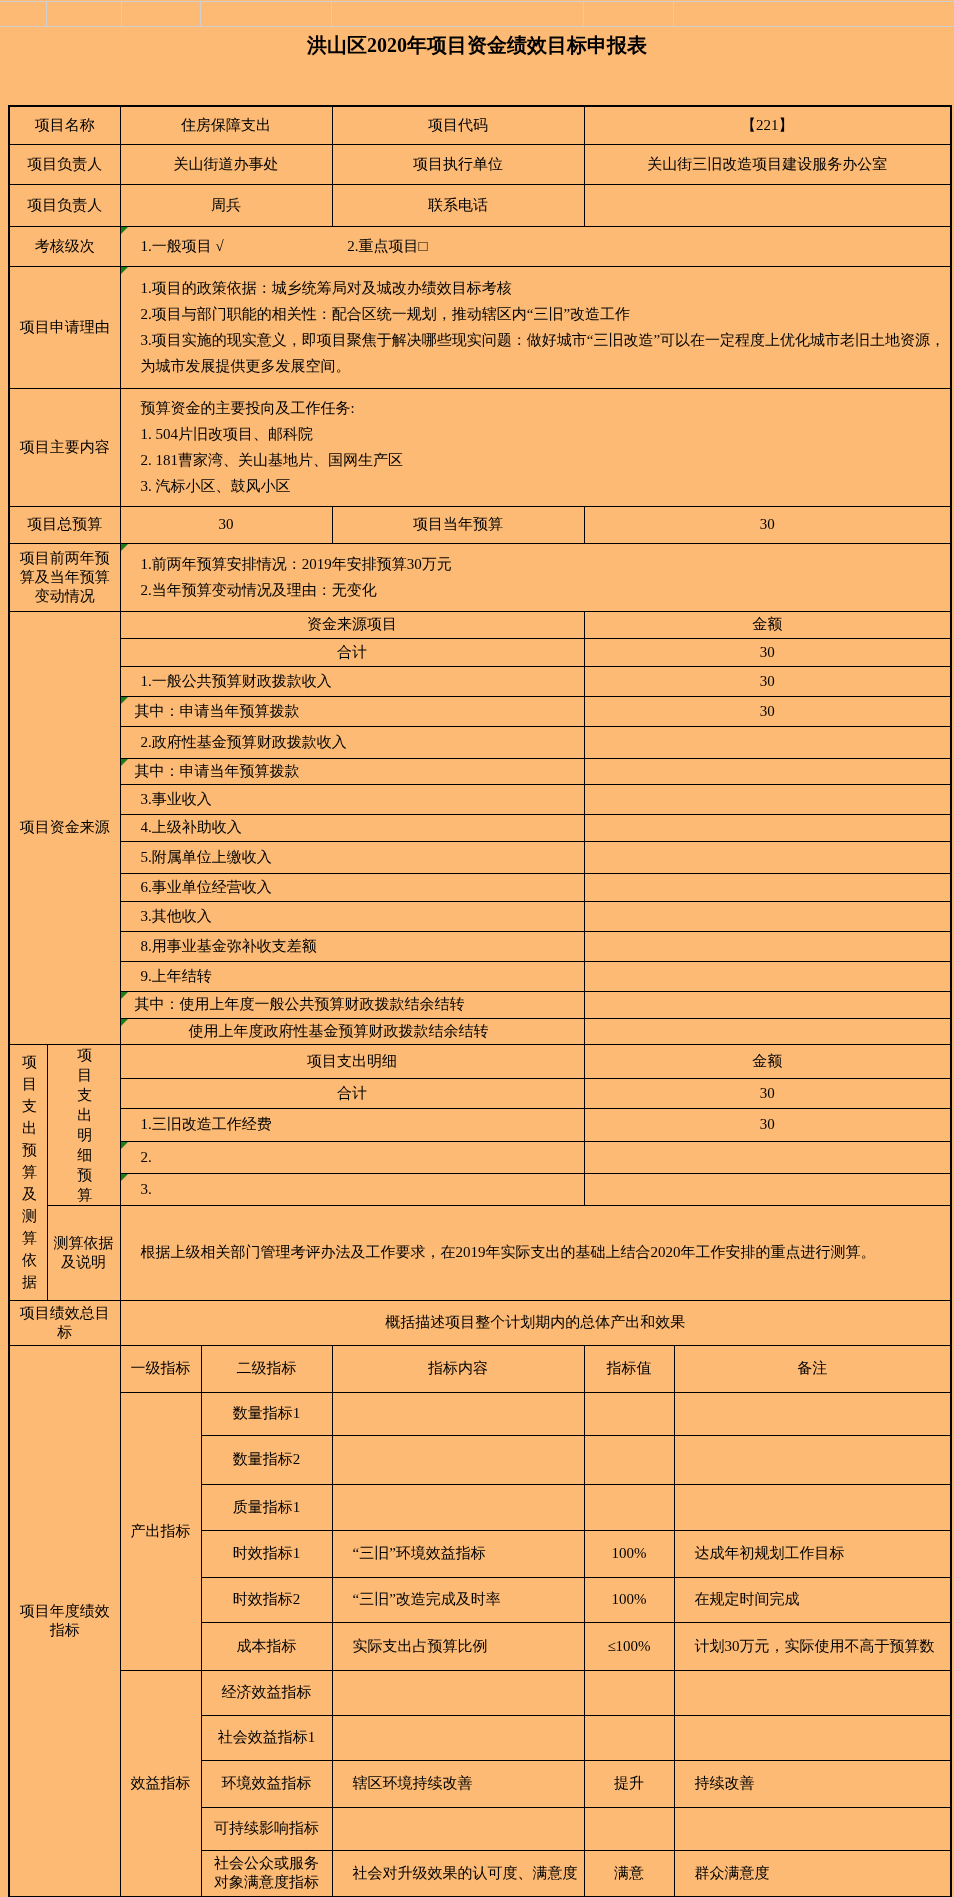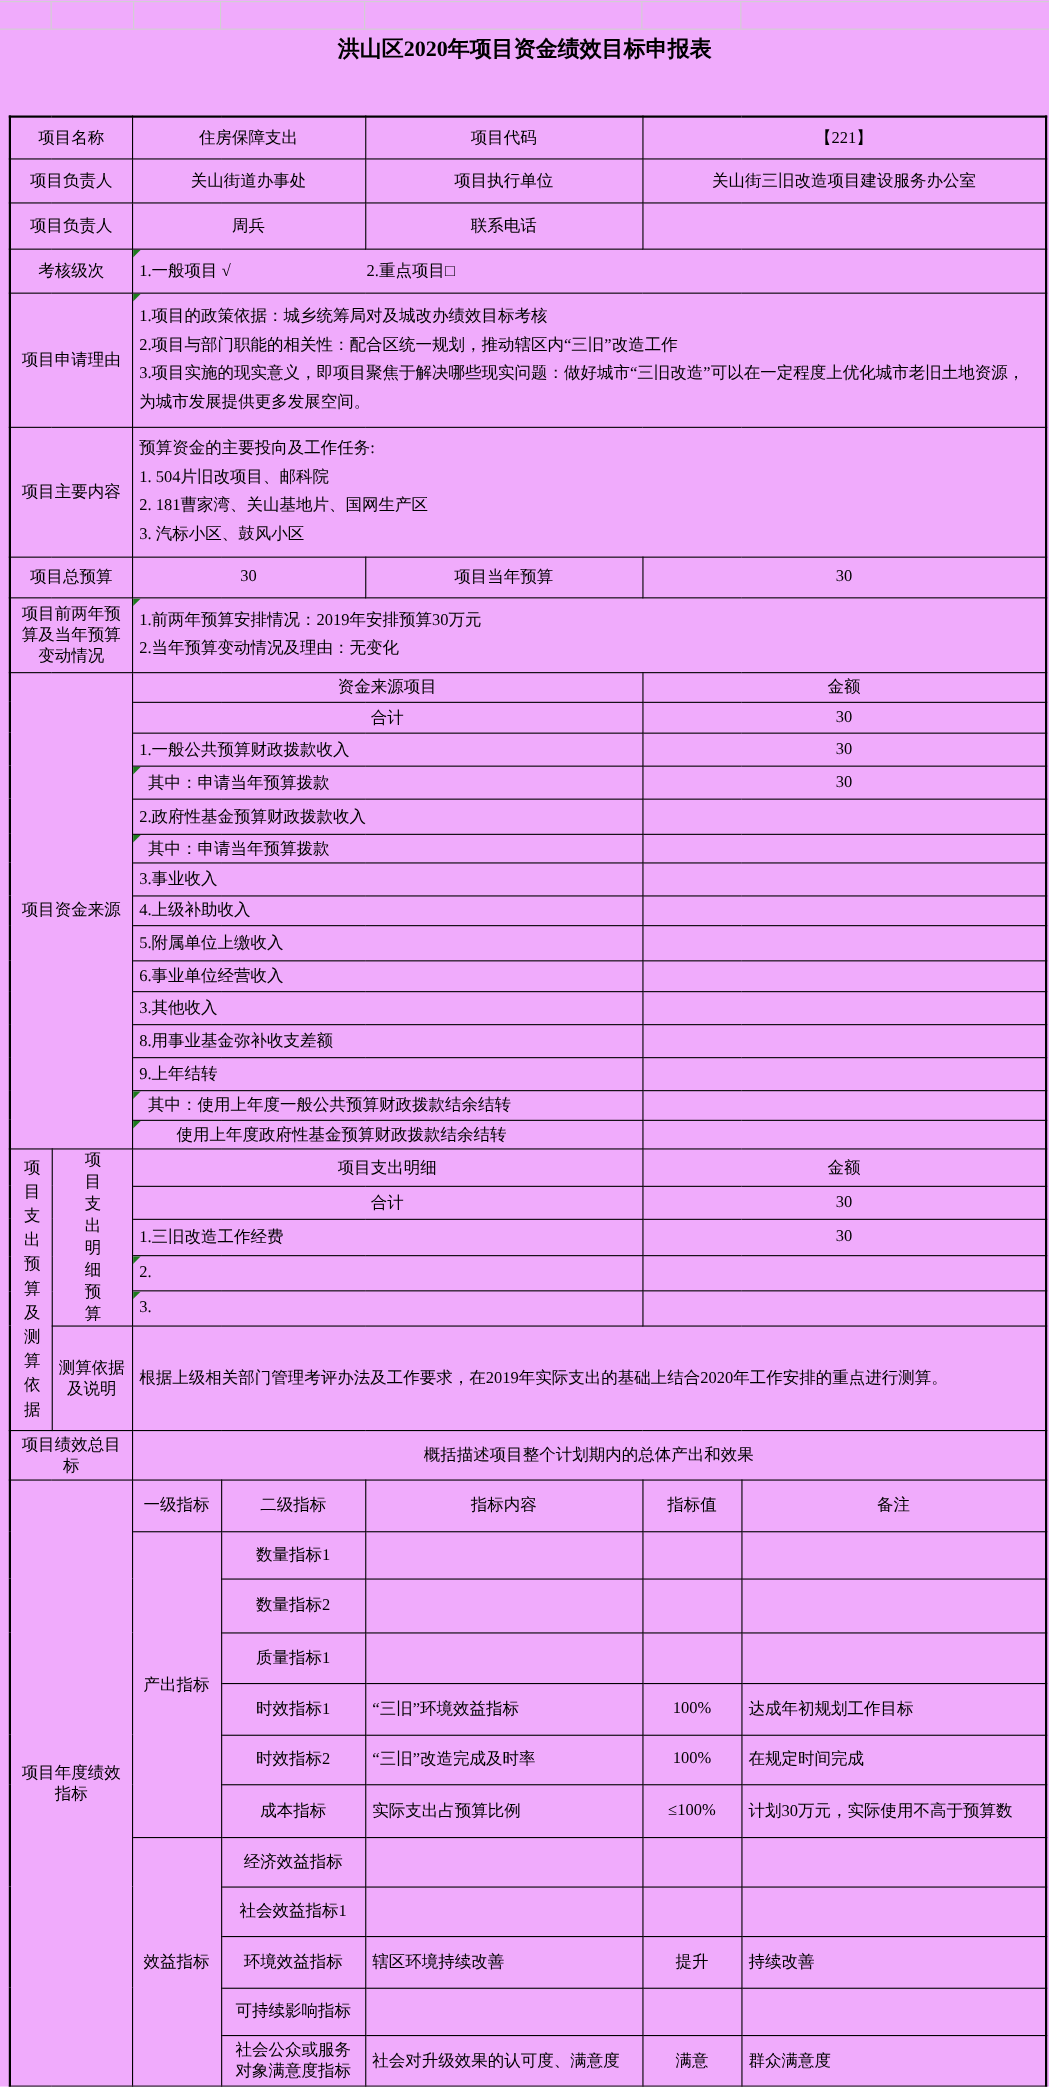--- a/index.html
+++ b/index.html
@@ -1,37 +1,37 @@
 <!DOCTYPE html>
 <html><head>
 <meta charset="utf-8">
 <style>
   html,body{margin:0;padding:0;background:#fff;}
-  .page{position:relative;width:954px;height:1897px;background:#f0abfc;overflow:hidden;
+  .page{position:relative;width:954px;height:1897px;background:#fdba74;overflow:hidden;
         font-family:"Liberation Serif","DejaVu Serif",serif;color:#000;}
   
   .gridrow{position:absolute;top:1px;left:0;width:954px;height:24px;
            border-top:1px solid #d0d0d0;border-bottom:1px solid #d0d0d0;}
   .gridrow i{position:absolute;top:0;bottom:0;width:1px;background:#d0d0d0;}
   
   .title{position:absolute;top:25px;left:0;width:954px;height:37px;line-height:40px;
          text-align:center;font-weight:bold;font-size:20px;}
   .namerow{position:absolute;top:62px;left:0;width:954px;height:43px;font-size:15px;}
   .namerow .nl{position:absolute;left:8px;top:14px;}
   .namerow .nv{position:absolute;left:56px;top:14px;}
   .namerow .nu{position:absolute;left:735px;top:14px;}
   
   table.sheet{position:absolute;top:105px;left:8px;border-collapse:collapse;table-layout:fixed;
               width:942px;border:2px solid #000;}
   td{border:1px solid #000;padding:0 4px;font-size:15px;vertical-align:middle;
      overflow:hidden;word-break:break-all;}
   td.c{text-align:center;}
-  td.l{text-align:left;padding-left:6px;}
+  td.l{text-align:left;padding-left:20px;}
   td.ind1{padding-left:14px;}
-  td.ind2{padding-left:40px;margin-left:45px;}
+  td.ind2{padding-left:68px;margin-left:45px;}
   .ml{line-height:26px;}
   .vert{width:1.15em;margin:0 auto;text-align:right;}
   .lh22{line-height:22px;} .lh20{line-height:20px;}
   .cwrap6{max-width:6.3em;margin:0 auto;} .cwrap7{max-width:7.3em;margin:0 auto;}
   .opt1{display:inline-block;min-width:203px;}
   
   td.tri{position:relative;}
   td.tri::before{content:"";position:absolute;top:0;left:0;width:0;height:0;
                  border-top:7px solid #1e7b1e;border-right:7px solid transparent;}
 </style>

